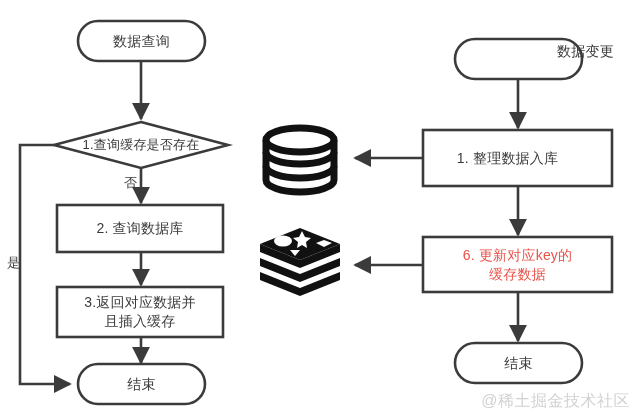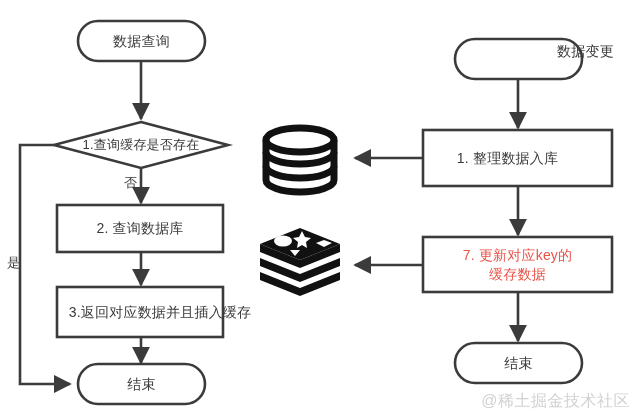--- a/index.html
+++ b/index.html
@@ -139,35 +139,35 @@
   <div class="node-text shape-hit" style="left:78px; top:21px; width:127px; height:40px;">数据查询</div>
 
   <div class="node-text shape-hit" style="left:46px; top:134px; width:190px; height:22px; font-size:13px;">1.查询缓存是否存在</div>
 
   <div class="edge-label" style="left:124px; top:176px;">否</div>
 
   <div class="edge-label" style="left:7px; top:256px;">是</div>
 
   <div class="node-text shape-hit" style="left:57px; top:205px; width:166px; height:47px;">2. 查询数据库</div>
 
-  <div class="node-text shape-hit" style="left:57px; top:287px; width:166px; height:50px; flex-direction:row;margin-left:20px;">
+  <div class="node-text shape-hit" style="left:57px; top:287px; width:166px; height:50px; flex-direction:column;">
     <span>3.返回对应数据并</span>
     <span>且插入缓存</span>
   </div>
 
   <div class="node-text shape-hit" style="left:78px; top:364px; width:127px; height:40px;">结束</div>
 
   <div class="node-text shape-hit" style="left:477px; top:39px; width:127px; height:24px;padding-left:45px;">数据变更</div>
 
   <div class="node-text shape-hit" style="left:413px; top:130px; width:189px; height:56px; flex-direction:row;">
     <span>1. 整理数据入库</span>
   </div>
 
   <div class="node-text red shape-hit" style="left:423px; top:237px; width:189px; height:55px; flex-direction:column;">
-    <span>7. 更新对应key的</span>
+    <span>6. 更新对应key的</span>
     <span>缓存数据</span>
   </div>
 
   <div class="node-text shape-hit" style="left:455px; top:343px; width:127px; height:40px;">结束</div>
 
   <div class="watermark">@稀土掘金技术社区</div>
 
 </div>
 
 </body></html>

